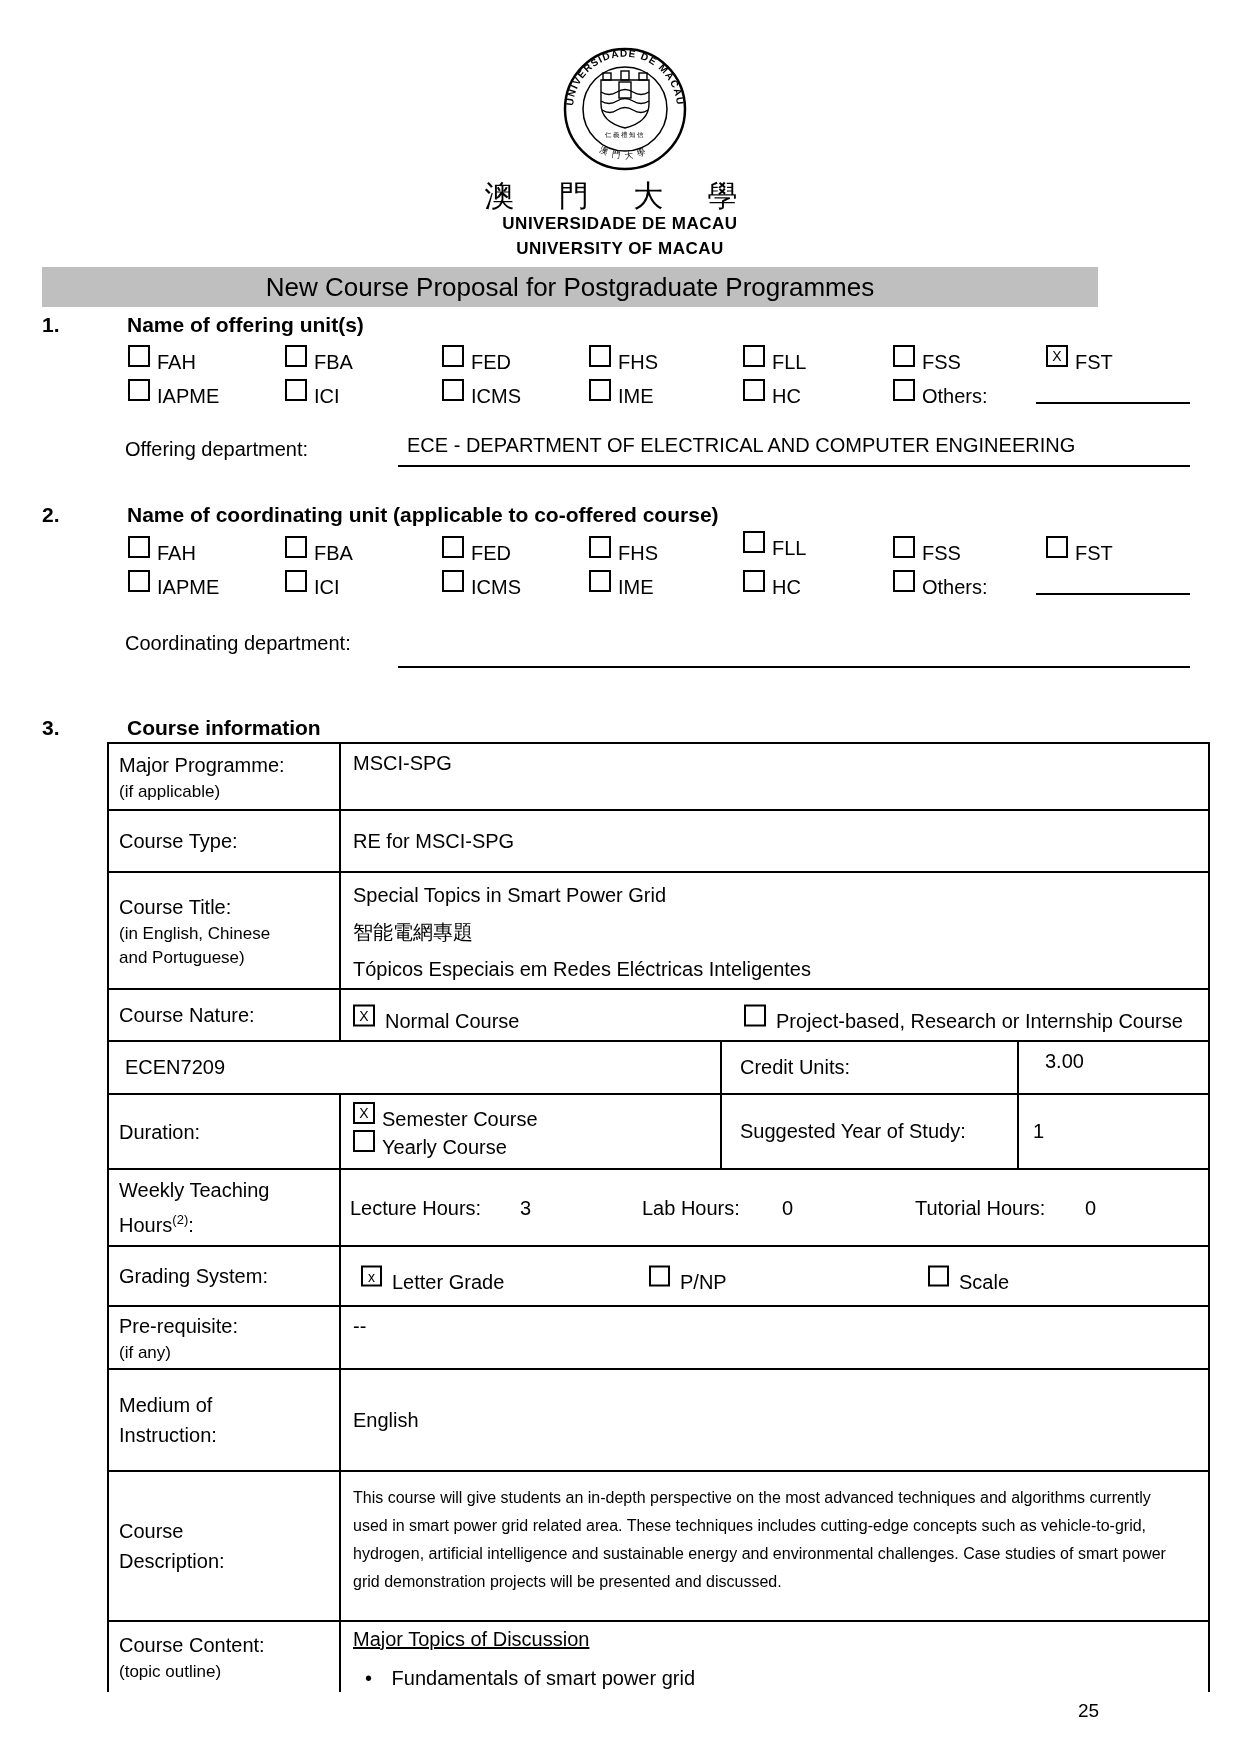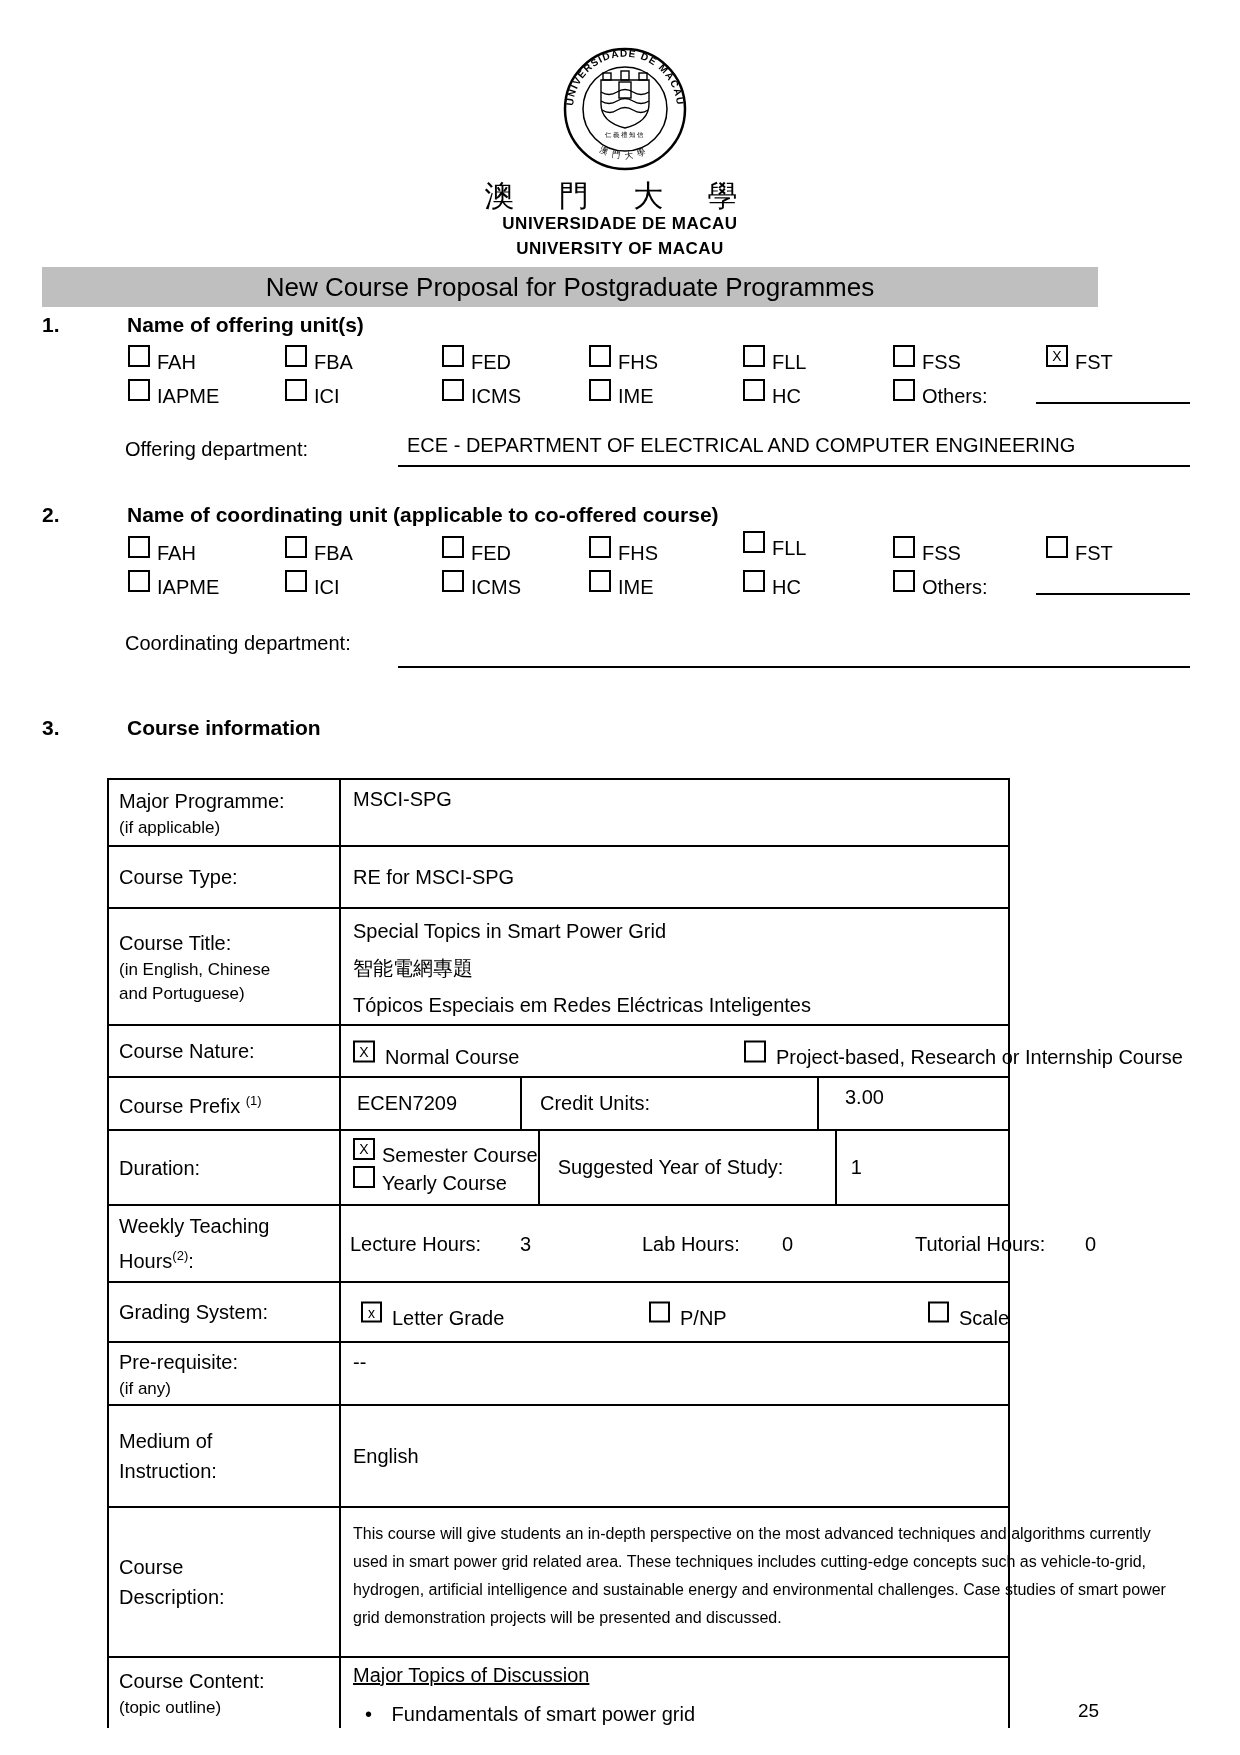--- a/index.html
+++ b/index.html
@@ -16,21 +16,21 @@
   .num{left:42px;font-size:21px;font-weight:bold;}
   .shead{left:127px;font-size:21px;font-weight:bold;}
   
   .cbitem{display:flex;align-items:center;gap:7px;height:24px;}
   .cb{width:22px;height:22px;border:2px solid #000;box-sizing:border-box;display:flex;
       align-items:center;justify-content:center;font-size:14px;line-height:1;flex:0 0 auto;}
   .cblbl{font-size:20px;white-space:nowrap;margin-top:12px;}
   .fline{border-bottom:2px solid #000;height:0;}
   .dept{font-size:20px;}
   
-  .ctable{left:107px;top:778px;width:903px;border:2px solid #000;border-bottom:none;box-sizing:border-box;}
+  .ctable{left:107px;top:742px;width:1103px;border:2px solid #000;border-bottom:none;box-sizing:border-box;}
   .trow{display:flex;border-bottom:2px solid #000;box-sizing:border-box;}
   .trow.last{border-bottom:none;}
   .lcell{width:232px;box-sizing:border-box;border-right:2px solid #000;display:flex;
          flex-direction:column;justify-content:center;padding:4px 10px;flex:0 0 auto;}
   .l1{font-size:20px;line-height:30px;}
   .l2{font-size:17px;line-height:24px;}
   .vcell{flex:1;box-sizing:border-box;padding:8px 0 0 12px;font-size:20px;position:relative;}
   .vmid{display:flex;align-items:center;padding-top:0;}
   .m2{width:297px;box-sizing:border-box;border-left:2px solid #000;font-size:20px;
       display:flex;align-items:center;padding-left:18px;flex:0 0 auto;}
@@ -251,26 +251,20 @@
           <span class="cblbl">Normal Course</span>
         </div>
         <div class="grp" style="left:403px;">
           <span class="cb"></span>
           <span class="cblbl">Project-based, Research or Internship Course</span>
         </div>
       </div>
     </div>
 
     <div class="trow" style="height:53px;">
-      <div class="lcell">
-          <div class="l1">
-        <span>Course Prefix</span>
-        <sup class="fn">(1)</sup>
-      </div>
-        </div>
       <div class="vcell vmid" style="padding-left:16px;">ECEN7209</div>
       <div class="m2">Credit Units:</div>
       <div class="m3">3.00</div>
     </div>
 
     <div class="trow" style="height:75px;">
       <div class="lcell">
           <div class="l1">Duration:</div>
         </div>
       <div class="vcell" style="padding-top:6px;">

